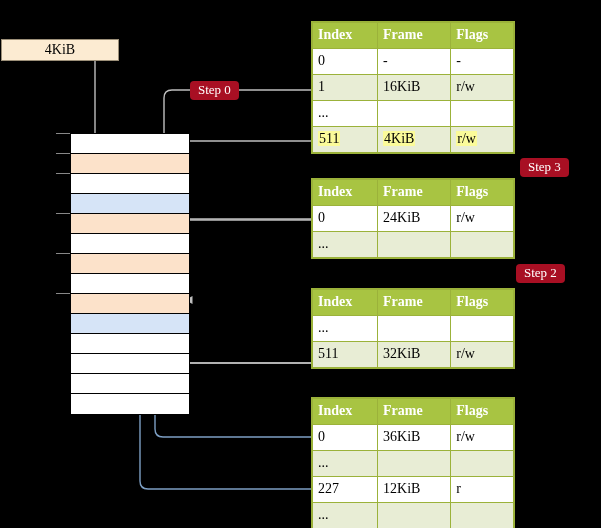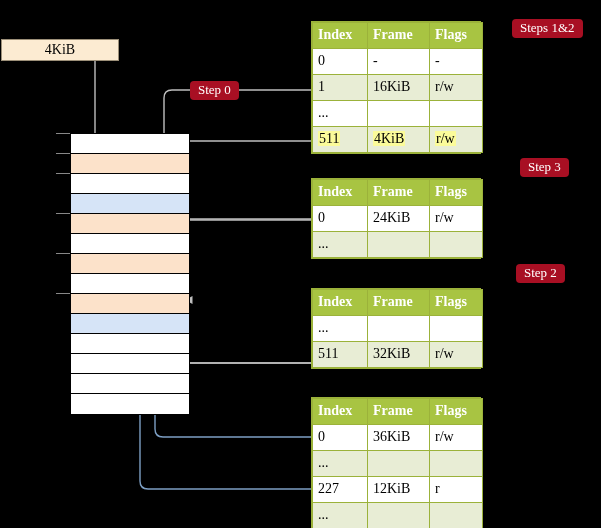--- a/index.html
+++ b/index.html
@@ -26,21 +26,21 @@
        box-sizing:border-box;background:#fff;}
   .mem .cell{height:20px;border-bottom:1px solid #000;box-sizing:border-box;}
   .mem .cell:last-child{border-bottom:none;}
   .mem .cell.peach{background:#FCE2CA;}
   .mem .cell.blue{background:#D6E4F7;}
   .mem .cell.white{background:#ffffff;}
   .tick{position:absolute;left:56px;width:14px;height:0;border-top:1px solid #888;}
 
   
   .ptable{position:absolute;border:1px solid #9BB23A;box-sizing:border-box;
-          background:#fff;border-collapse:collapse;width:170px;}
+          background:#fff;border-collapse:collapse;width:204px;}
   .ptable table{border-collapse:collapse;width:100%;table-layout:fixed;}
   .ptable th{background:#A8C442;color:#ffffff;font-weight:bold;font-size:14px;
              text-align:left;padding:2px 5px 3px;border:1px solid #9BB23A;
              line-height:1.2;height:20px;}
   .ptable td{font-size:14px;text-align:left;padding:2px 5px 3px;
              border:1px solid #9BB23A;line-height:1.2;height:20px;
              background:#ffffff;overflow:hidden;white-space:nowrap;}
   .ptable tr.alt td{background:#E8EDD5;}
   .ptable col.c1{width:55px;}
   .ptable col.c2{width:62px;}
@@ -109,23 +109,20 @@
     </g>
   </svg>
 
   <div class="vaddr">
     <span>4KiB</span>
   </div>
 
   <div class="badge" style="left:190px;top:41px;margin-top:40px;">
     <span>Step 0</span>
   </div>
-  <div class="badge" style="left:512px;top:19px;">
-    <span>Steps 1&amp;2</span>
-  </div>
   <div class="badge" style="left:520px;top:158px;">
     <span>Step 3</span>
   </div>
   <div class="badge" style="left:516px;top:264px;">
     <span>Step 2</span>
   </div>
 
   <div class="mem" id="mem-col">
       <div class="cell white"></div>
       <div class="cell peach"></div>

